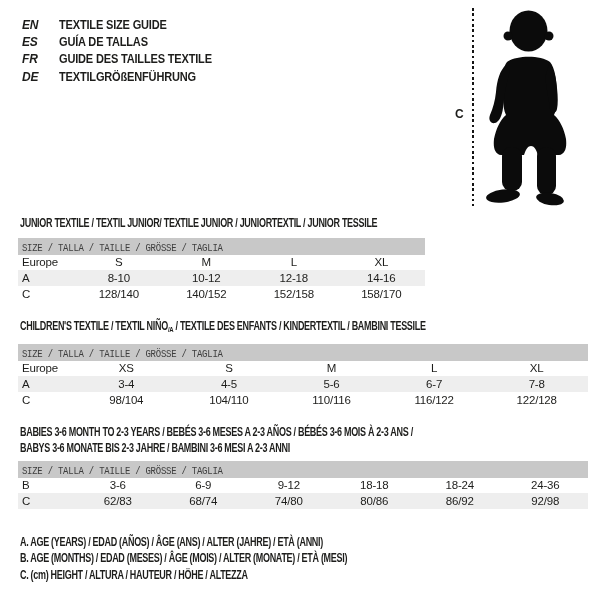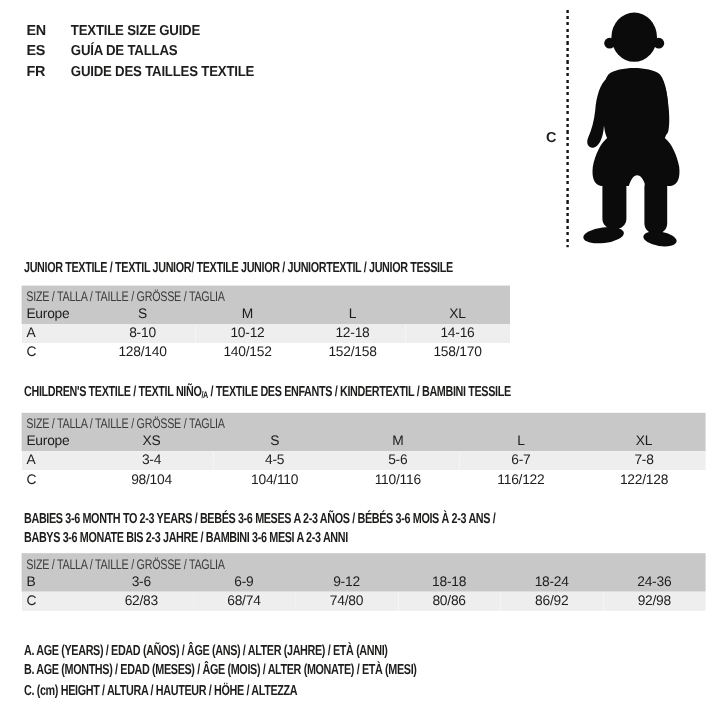--- a/index.html
+++ b/index.html
@@ -3,36 +3,36 @@
 <meta charset="utf-8">
 <title>Textile Size Guide</title>
 <style>
   html,body{margin:0;padding:0;background:#fff;}
   .page{position:relative;width:600px;height:600px;background:#ffffff;overflow:hidden;
         font-family:"Liberation Sans","DejaVu Sans",sans-serif;color:#1d1d1b;}
 
   
   .langs{position:absolute;left:22px;top:16px;}
   .lang{display:flex;height:17.4px;align-items:center;font-weight:bold;font-size:12px;letter-spacing:-0.2px;}
-  .lang .code{width:37px;flex:0 0 37px;}
+  .lang .code{width:37px;flex:0 0 37px;font-style:italic;}
   .lang .ltitle{transform:scaleX(0.92);transform-origin:0 50%;white-space:nowrap;}
 
   
   .dotted-line{position:absolute;left:472px;top:8px;width:2px;height:198px;
     background:repeating-linear-gradient(to bottom,#141414 0 2.6px,transparent 2.6px 5.3px);}
   .height-label{position:absolute;left:455px;top:107px;font-weight:bold;font-size:12px;}
   .baby-svg{position:absolute;left:482px;top:7px;}
 
   
   .tbl-title{position:absolute;left:20px;font-weight:bold;font-size:12px;letter-spacing:-0.4px;
     transform:scaleX(0.75);transform-origin:0 0;white-space:nowrap;line-height:15.5px;}
   .tbl-title .sub{font-size:8px;vertical-align:-2px;}
 
   
-  .size-bar{position:absolute;left:18px;height:32px;background:#c8c8c8;overflow:hidden;}
+  .size-bar{position:absolute;left:18px;height:17px;background:#c8c8c8;overflow:hidden;font-family:Liberation Mono, monospace;}
   .size-bar span{display:inline-block;font-size:11.5px;color:#3d3d3d;line-height:16px;padding-left:5px;
     letter-spacing:-0.3px;transform:scaleX(0.78);transform-origin:0 50%;white-space:nowrap;}
   .size-table{position:absolute;left:18px;border-collapse:collapse;table-layout:fixed;
     font-size:11.5px;letter-spacing:-0.2px;color:#1d1d1b;}
   .size-table td{height:14px;padding:0;text-align:center;vertical-align:middle;line-height:16px;overflow:hidden;}
   .size-table td.lab{text-align:left;padding-left:4px;}
   .size-table tr.alt{background:#eeeeee;}
 
   
   .footnotes{position:absolute;left:20px;top:534px;font-weight:bold;font-size:12px;letter-spacing:-0.4px;
@@ -48,20 +48,24 @@
       <span class="code">EN</span>
       <span class="ltitle">TEXTILE SIZE GUIDE</span>
     </div>
     <div class="lang">
       <span class="code">ES</span>
       <span class="ltitle">GUÍA DE TALLAS</span>
     </div>
     <div class="lang">
       <span class="code">FR</span>
       <span class="ltitle">GUIDE DES TAILLES TEXTILE</span>
+    </div>
+    <div class="lang">
+      <span class="code">DE</span>
+      <span class="ltitle">TEXTILGRÖßENFÜHRUNG</span>
     </div>
   </div>
 
   <div class="dotted-line"></div>
   <div class="height-label">C</div>
   <svg class="baby-svg" width="88" height="200" viewBox="0 0 88 200" aria-hidden="true">
     <g fill="#0b0b0b">
       <ellipse cx="46.5" cy="24" rx="19" ry="20.5"></ellipse>
       <circle cx="26" cy="29" r="4.5"></circle>
       <circle cx="67" cy="29" r="4.5"></circle>

